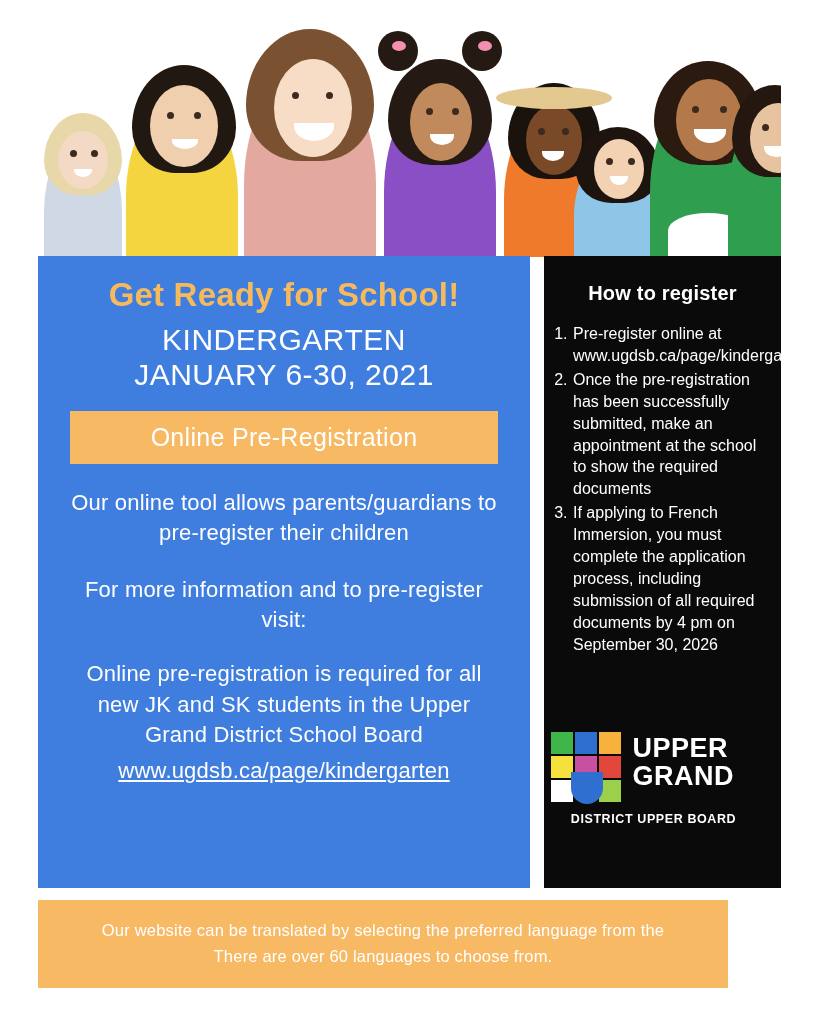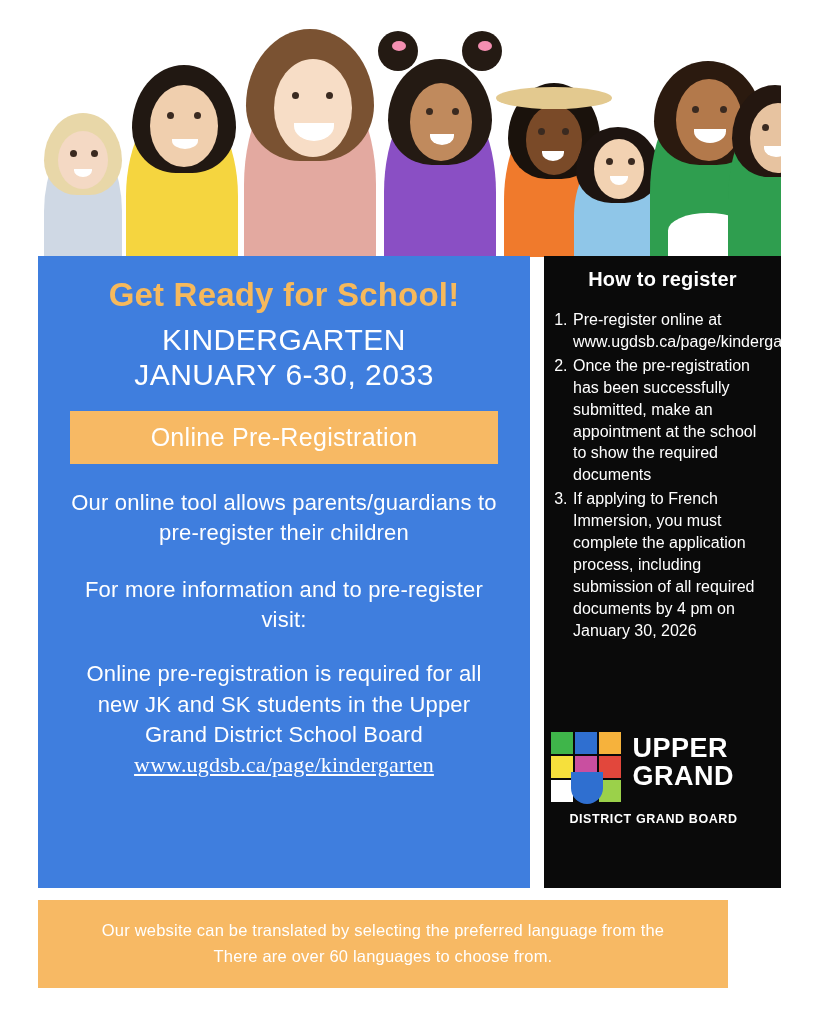--- a/index.html
+++ b/index.html
@@ -99,41 +99,40 @@
 
   .body-para {
     font-size: 22px;
     line-height: 1.38;
     margin: 24px 26px 0;
     letter-spacing: 0.2px;
   }
   .body-para.tight { margin-top: 26px; }
   .link-line {
     font-size: 22px;
-    margin-top: 2px;
+    margin-top: 8px;
     text-decoration: underline;
     letter-spacing: 0.2px;
-    font-family: Liberation Serif, serif;
   }
 
   
   .black-panel {
     position: absolute;
     left: 544px;
     top: 256px;
     width: 237px;
     height: 632px;
     background: #0a0a0a;
     color: #ffffff;
   }
   .how-title {
     text-align: center;
     font-size: 20px;
     font-weight: bold;
-    margin-top: 12px;
+    margin-top: 26px;
     letter-spacing: 0.2px;
   }
   ol.steps {
     margin: 18px 14px 0 10px;
     padding-left: 18px;
     font-size: 16px;
     line-height: 1.37;
   }
   ol.steps li {
     margin-bottom: 2px;
@@ -285,59 +284,59 @@
       <div class="face" style="left:712px;bottom:84px;width:56px;height:70px;background:#e7c3a0;"></div>
       <div class="eye" style="left:724px;bottom:126px;"></div>
 
       <div class="smile" style="left:726px;bottom:100px;width:24px;height:11px;"></div>
     </div>
   </div>
 
   <div class="blue-panel">
     <div class="headline">Get Ready for School!</div>
     <div class="sub1">KINDERGARTEN</div>
-    <div class="sub3">JANUARY 6-30, 2033</div>
+    <div class="sub3">JANUARY 6-30, 2021</div>
 
     <div class="cta">
       <span>Online Pre-Registration</span>
     </div>
 
     <div class="body-para">Our online tool allows parents/guardians to pre-register their children</div>
     <div class="body-para tight">For more information and to pre-register visit:</div>
     <div class="body-para">Online pre-registration is required for all new JK and SK students in the Upper Grand District School Board</div>
     <div class="link-line">www.ugdsb.ca/page/kindergarten</div>
   </div>
 
   <div class="black-panel">
     <div class="how-title">How to register</div>
 
     <ol class="steps">
       <li>Pre-register online at www.ugdsb.ca/page/kindergarten</li>
       <li>Once the pre-registration has been successfully submitted, make an appointment at the school to show the required documents</li>
-      <li>If applying to French Immersion, you must complete the application process, including submission of all required documents by 4 pm on January 30, 2026</li>
+      <li>If applying to French Immersion, you must complete the application process, including submission of all required documents by 4 pm on September 30, 2026</li>
     </ol>
 
     <div class="logo-wrap">
       <div class="logo-inner">
         <div class="logo-mark">
           <div class="sq" style="left:0;top:0;width:22px;height:22px;background:#3fb54a;"></div>
           <div class="sq" style="left:24px;top:0;width:22px;height:22px;background:#2f6fd0;"></div>
           <div class="sq" style="left:48px;top:0;width:22px;height:22px;background:#f6b23c;"></div>
           <div class="sq" style="left:0;top:24px;width:22px;height:22px;background:#f6e03c;"></div>
           <div class="sq" style="left:24px;top:24px;width:22px;height:22px;background:#c94fa0;"></div>
           <div class="sq" style="left:48px;top:24px;width:22px;height:22px;background:#e2473c;"></div>
           <div class="sq" style="left:0;top:48px;width:22px;height:22px;background:#ffffff;"></div>
           <div class="sq" style="left:48px;top:48px;width:22px;height:22px;background:#9bd14a;"></div>
           <div style="position:absolute;left:20px;top:40px;width:32px;height:32px;border-radius:0 0 16px 16px;background:#2f6fd0;"></div>
         </div>
         <div class="logo-text">
           <div>UPPER</div>
           <div>GRAND</div>
         </div>
-        <div class="logo-sub">DISTRICT GRAND BOARD</div>
+        <div class="logo-sub">DISTRICT UPPER BOARD</div>
       </div>
     </div>
   </div>
 
   <div class="footer">
     <div>Our website can be translated by selecting the preferred language from the</div>
     <div>There are over 60 languages to choose from.</div>
   </div>
 
 </div>

